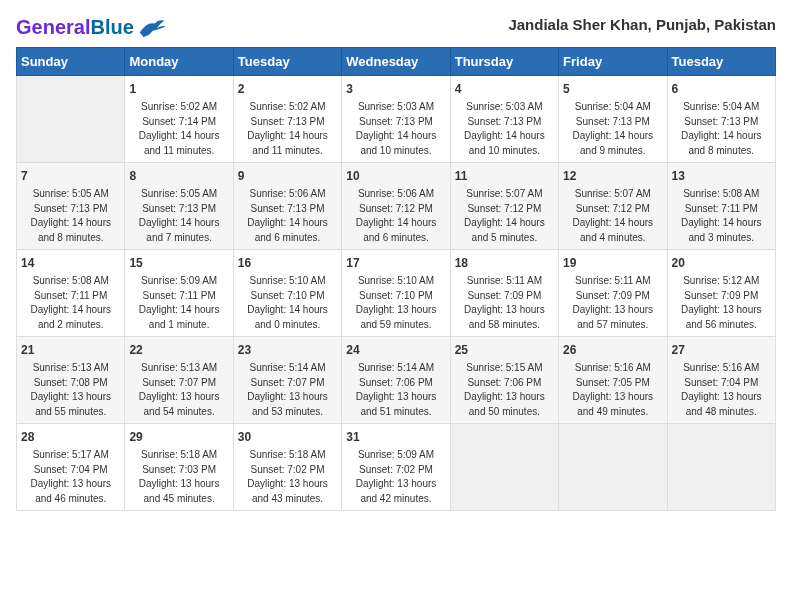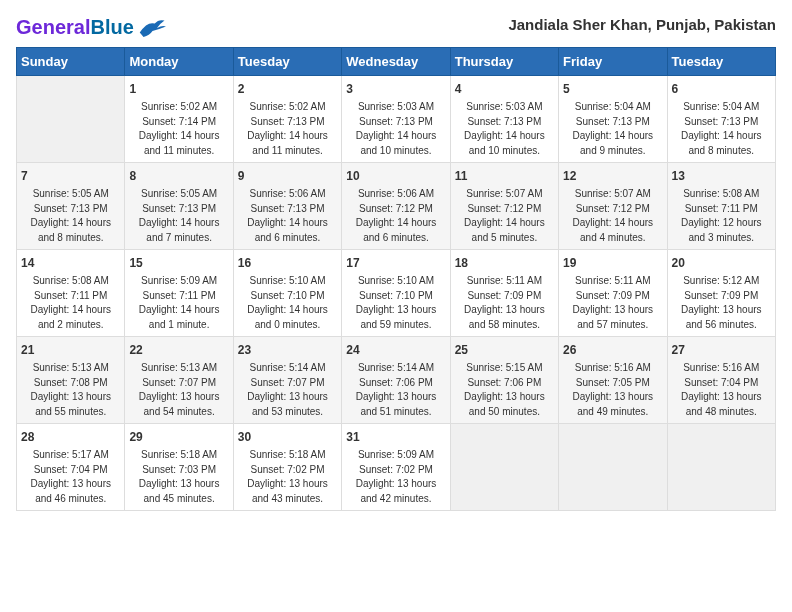--- a/index.html
+++ b/index.html
@@ -237,21 +237,21 @@
           <span>Sunrise: 5:07 AM</span><br>
           <span>Sunset: 7:12 PM</span><br>
           <span>Daylight: 14 hours and 4 minutes.</span>
         </div>
       </td>
         <td>
         <span class="day-number">13</span>
         <div class="day-info">
           <span>Sunrise: 5:08 AM</span><br>
           <span>Sunset: 7:11 PM</span><br>
-          <span>Daylight: 12 hours and 3 minutes.</span>
+          <span>Daylight: 14 hours and 3 minutes.</span>
         </div>
       </td>
       </tr>
       <tr>
         <td>
         <span class="day-number">14</span>
         <div class="day-info">
           <span>Sunrise: 5:08 AM</span><br>
           <span>Sunset: 7:11 PM</span><br>
           <span>Daylight: 14 hours and 2 minutes.</span>

